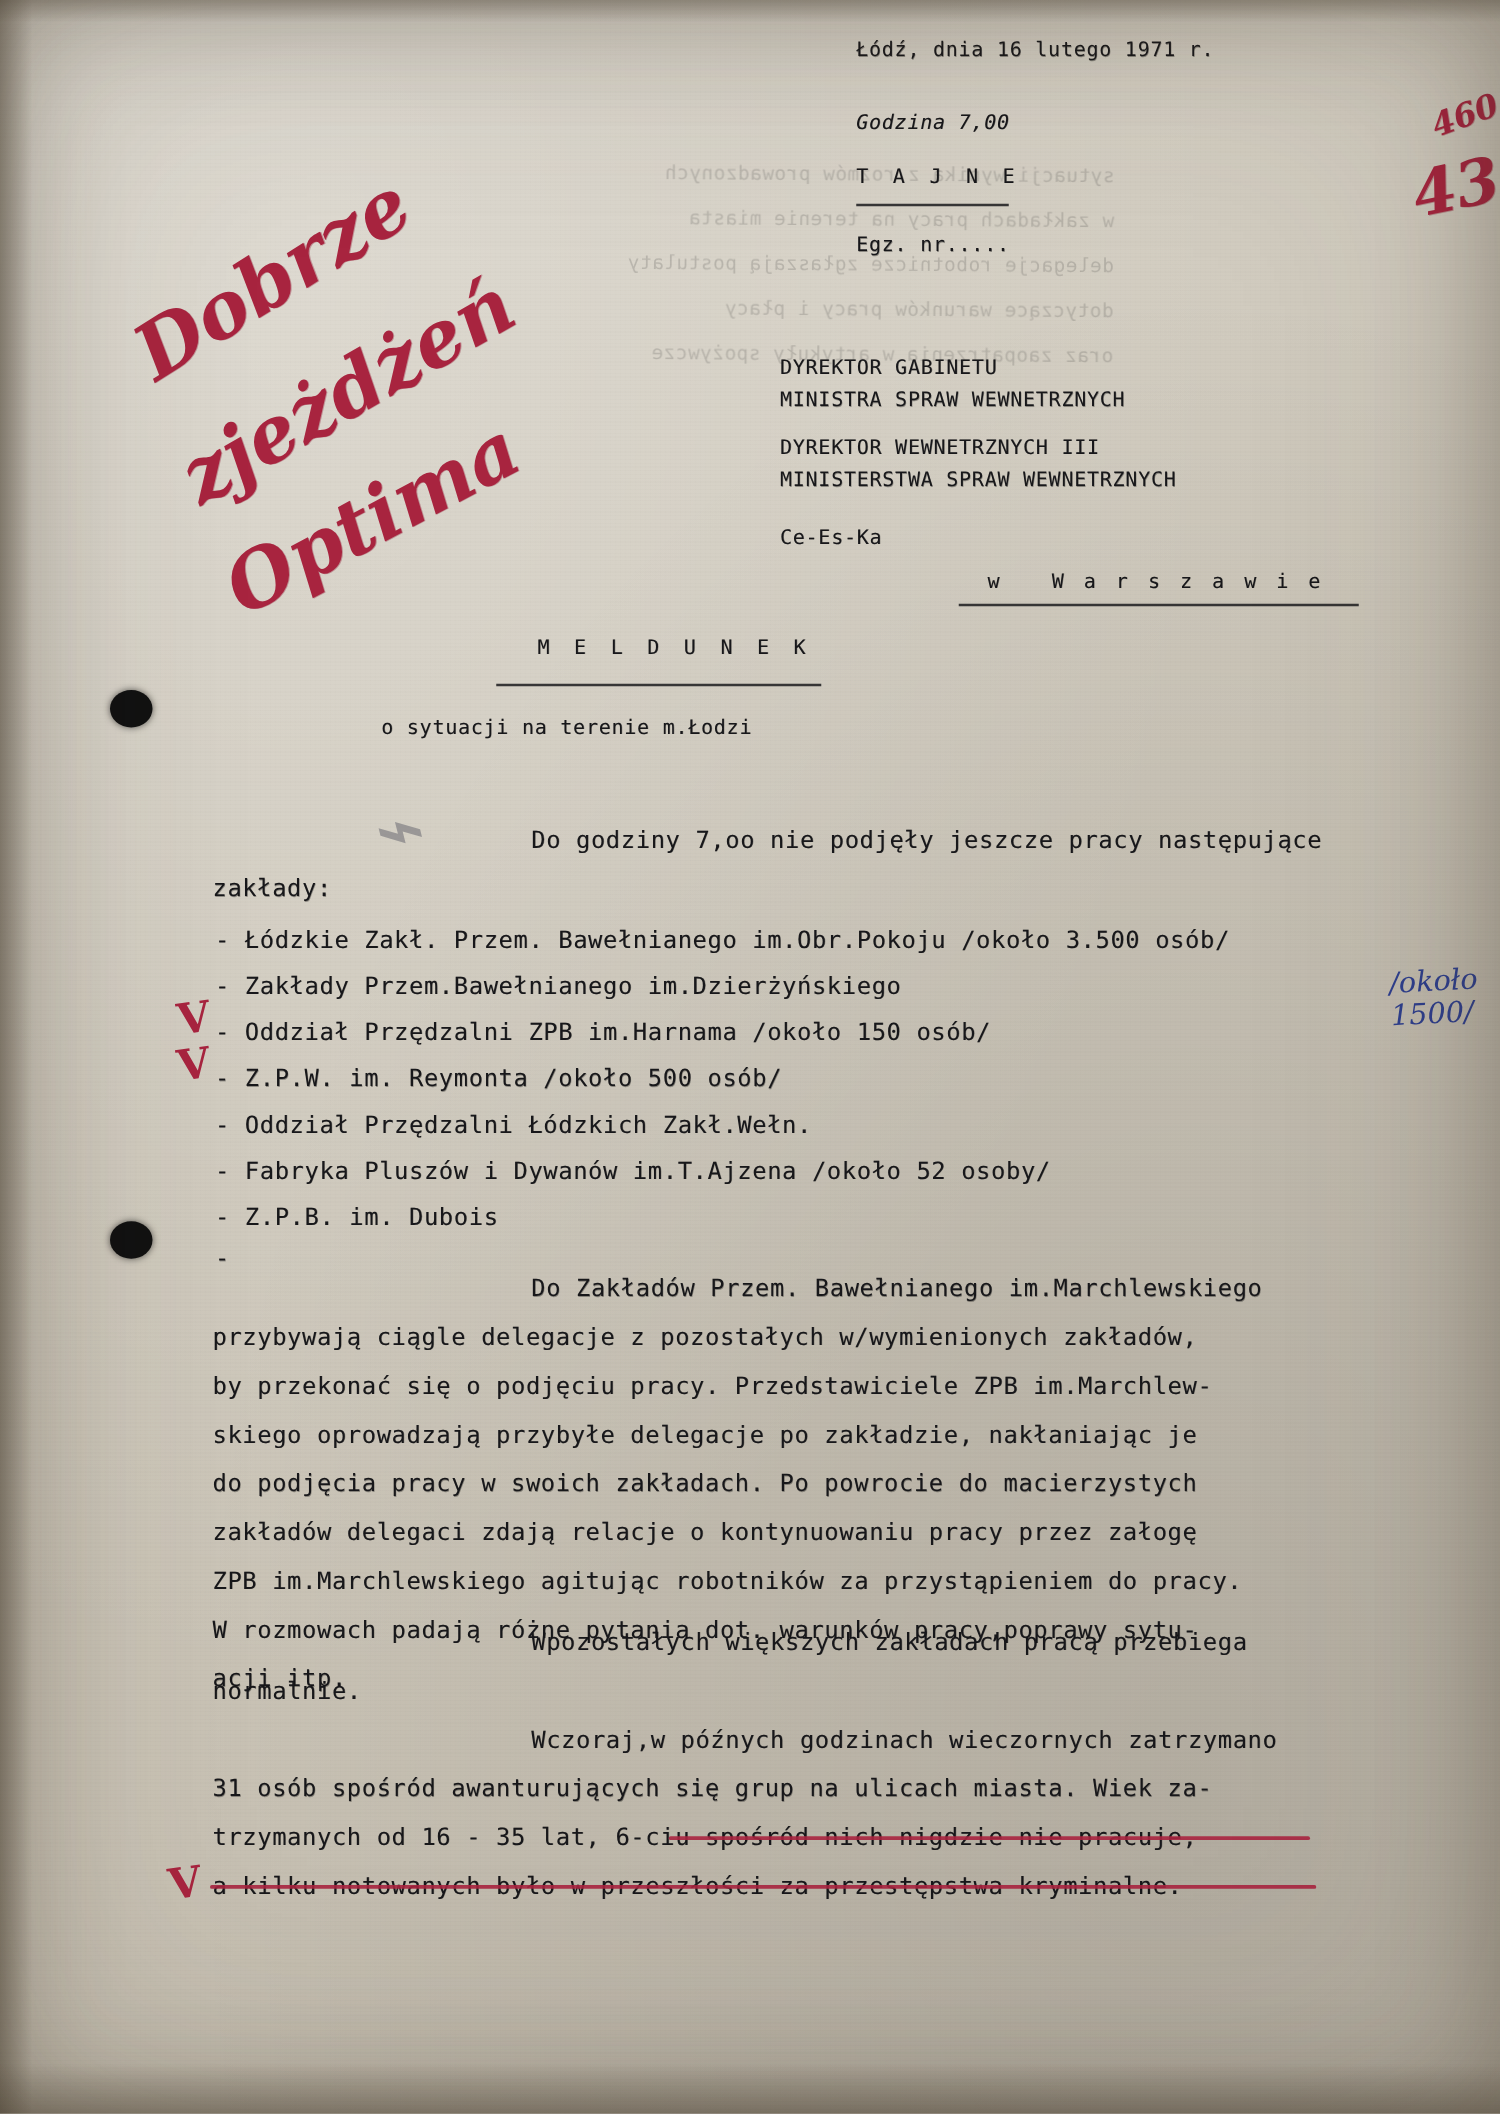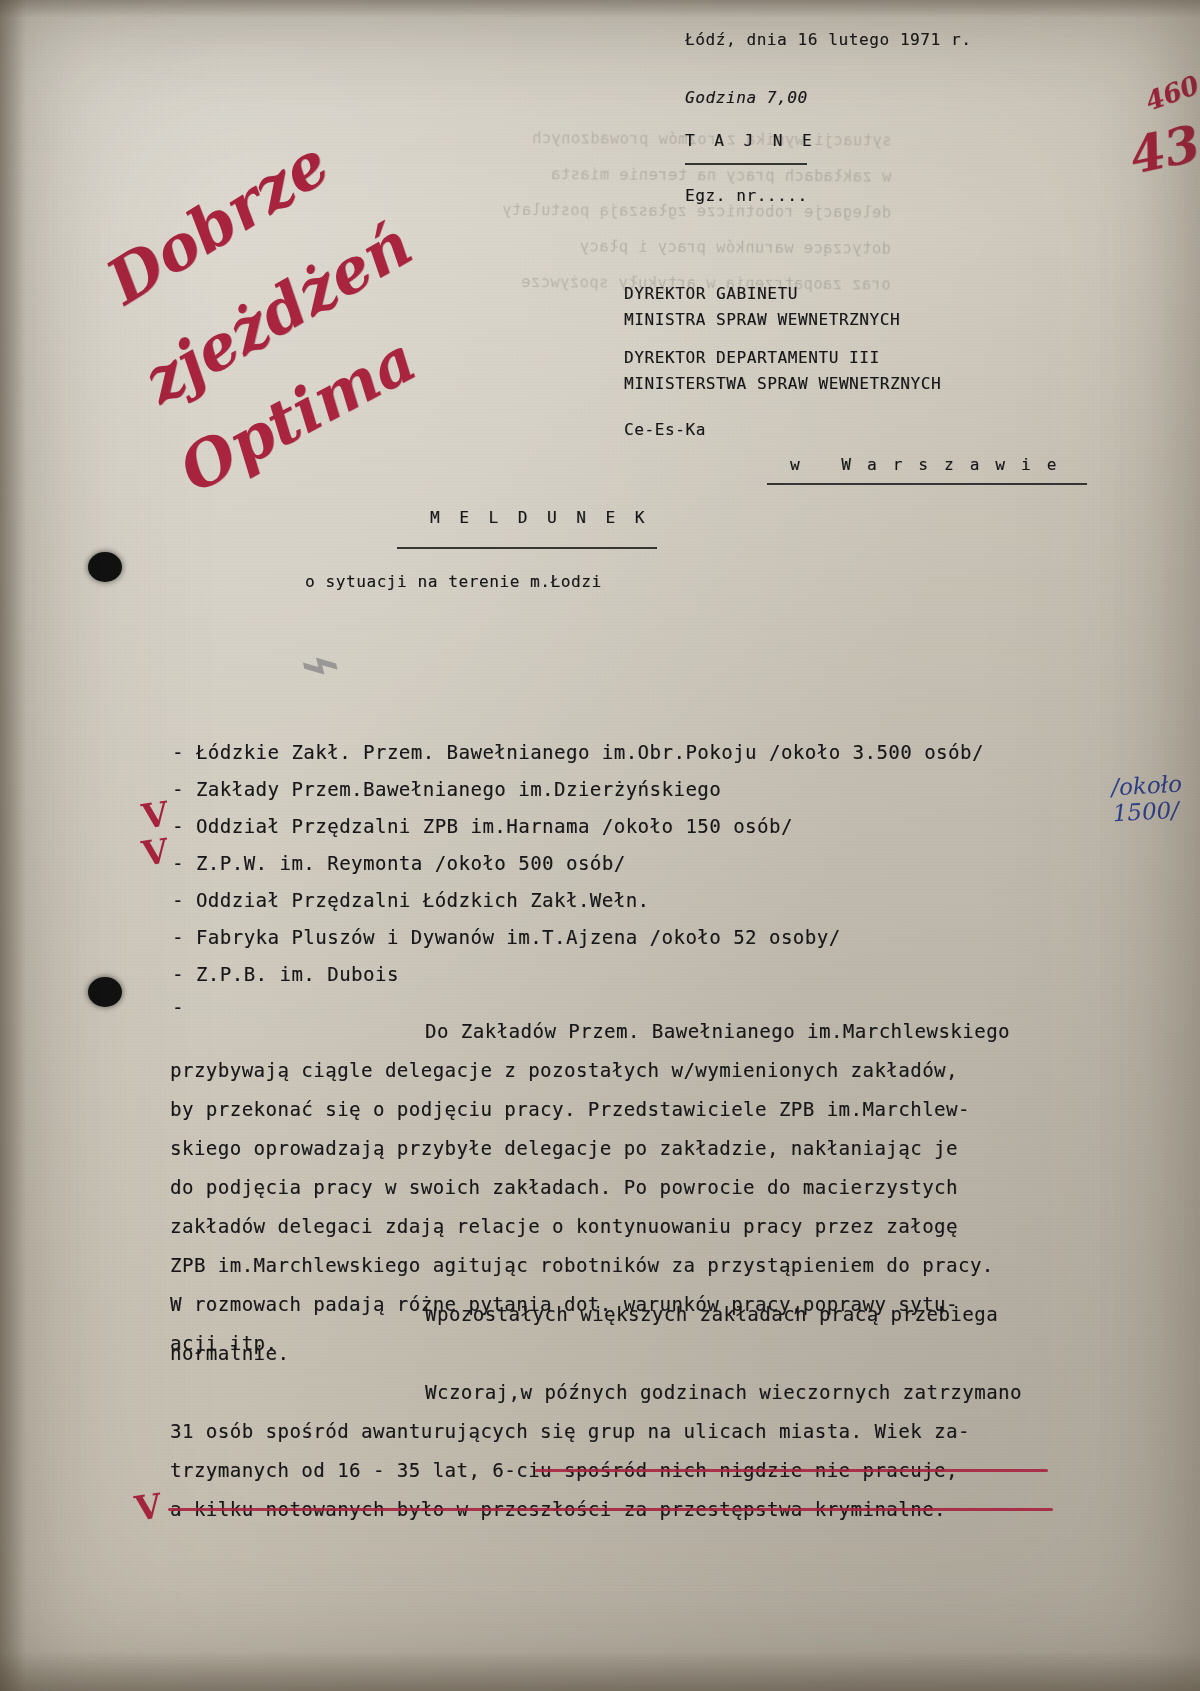--- a/index.html
+++ b/index.html
@@ -171,31 +171,32 @@
   <div class="hole" style="left:88px; top:977px;"></div>
 
   <div class="typed t16" style="left:685px; top:30px;">Łódź, dnia 16 lutego 1971 r.</div>
   <div class="typed t16" style="left:685px; top:88px;font-style:italic;">Godzina 7,00</div>
   <div class="typed t16 sp" style="left:685px; top:131px;">T A J N E</div>
   <div class="rule" style="left:685px; top:163px; width:122px;"></div>
   <div class="typed t16" style="left:685px; top:186px;">Egz. nr.....</div>
 
   <div class="typed t16" style="left:624px; top:284px;">DYREKTOR GABINETU</div>
   <div class="typed t16" style="left:624px; top:310px;">MINISTRA SPRAW WEWNETRZNYCH</div>
-  <div class="typed t16" style="left:624px; top:348px;">DYREKTOR DEPARTAMENTU III</div>
+  <div class="typed t16" style="left:624px; top:348px;">DYREKTOR WEWNETRZNYCH III</div>
   <div class="typed t16" style="left:624px; top:374px;">MINISTERSTWA SPRAW WEWNETRZNYCH</div>
   <div class="typed t16" style="left:624px; top:420px;">Ce-Es-Ka</div>
 
   <div class="typed t16 sp2" style="left:790px; top:455px;">w   W a r s z a w i e</div>
   <div class="rule" style="left:767px; top:483px; width:320px;"></div>
 
   <div class="typed t16 sp" style="left:430px; top:508px;">M E L D U N E K</div>
   <div class="rule" style="left:397px; top:547px; width:260px;"></div>
   <div class="typed t16" style="left:305px; top:572px;">o sytuacji na terenie m.Łodzi</div>
 
+  <div class="body-par" style="left:170px; top:653px; width:930px; text-indent:255px;">Do godziny 7,oo nie podjęły jeszcze pracy następujące zakłady:</div>
 
   <div class="list" style="left:172px; top:733px;text-align:center;">- Łódzkie Zakł. Przem. Bawełnianego im.Obr.Pokoju /około 3.500 osób/</div>
   <div class="list" style="left:172px; top:770px;">- Zakłady Przem.Bawełnianego im.Dzierżyńskiego</div>
   <div class="list" style="left:172px; top:807px;">- Oddział Przędzalni ZPB im.Harnama /około 150 osób/</div>
   <div class="list" style="left:172px; top:844px;">- Z.P.W. im. Reymonta /około 500 osób/</div>
   <div class="list" style="left:172px; top:881px;">- Oddział Przędzalni Łódzkich Zakł.Wełn.</div>
   <div class="list" style="left:172px; top:918px;">- Fabryka Pluszów i Dywanów im.T.Ajzena /około 52 osoby/</div>
   <div class="list" style="left:172px; top:955px;">- Z.P.B. im. Dubois</div>
   <div class="list" style="left:172px; top:988px;">-</div>
 

